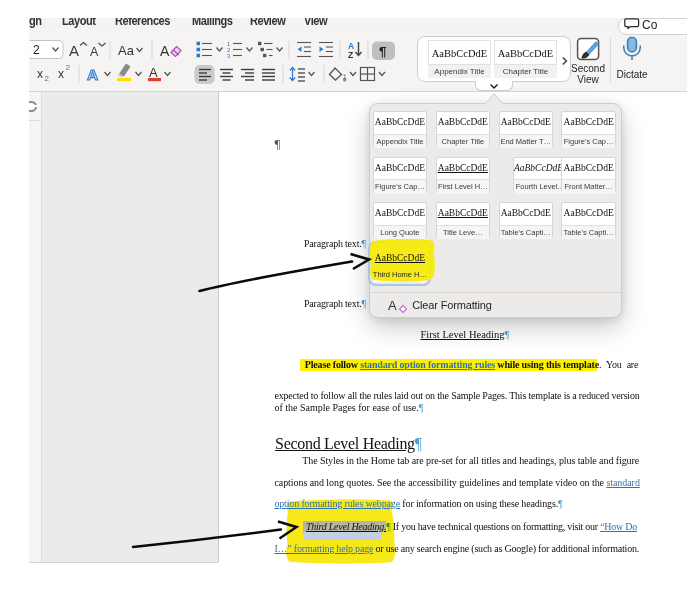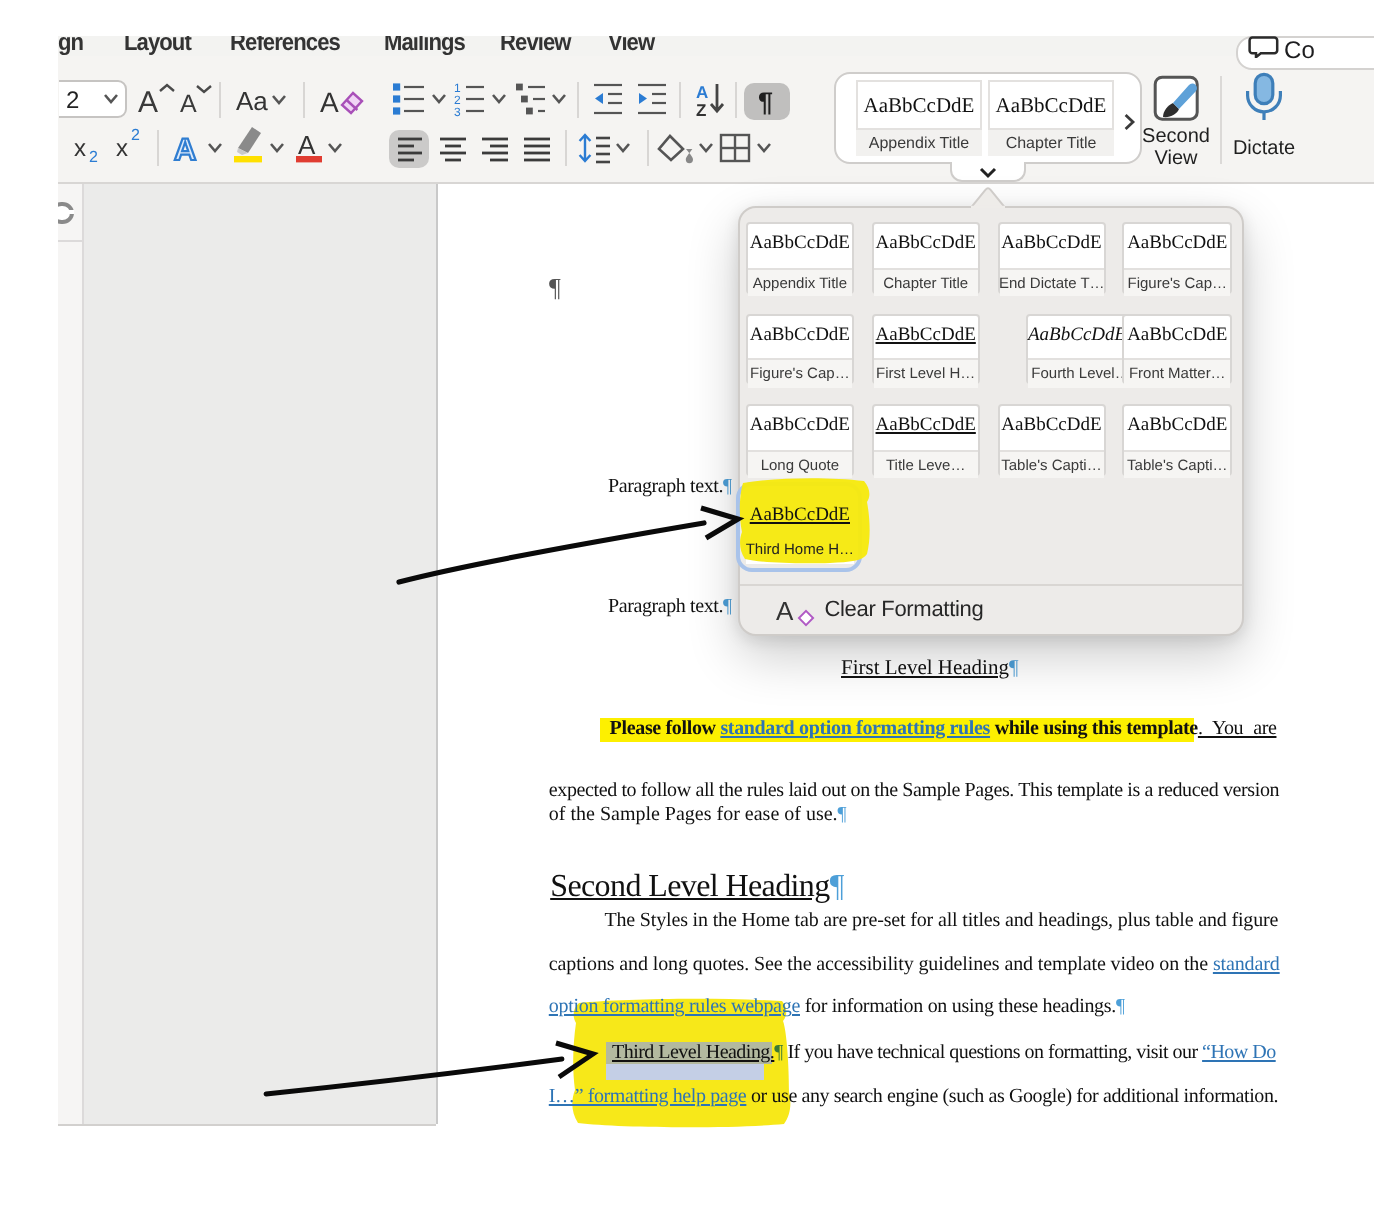--- a/index.html
+++ b/index.html
@@ -247,28 +247,28 @@
              C 6 40, 6.5 28, 8 17.5 C 6 14, 6.5 10, 9.5 7.5 Z" fill="#f7e712" opacity="0.97"></path>
   </svg>
 
   <div class="abs" style="left:303px;top:520.5px;width:82.5px;height:11.5px;background:#b3b99f;"></div>
   <div class="abs" style="left:303px;top:531.5px;width:79px;height:8px;background:#c4cfe6;"></div>
 
   <div class="abs ser" style="left:274.5px;top:136px;font-size:13px;color:#555;">¶</div>
   <div class="abs ser" style="left:304px;top:238.3px;font-size:10px;letter-spacing:-0.2px;color:#111;">Paragraph text.<span class="pil">¶</span></div>
   <div class="abs ser" style="left:304px;top:297.6px;font-size:10px;letter-spacing:-0.2px;color:#111;">Paragraph text.<span class="pil">¶</span></div>
   <div class="abs ser" style="left:420.5px;top:329.2px;font-size:10.5px;color:#111;"><span style="text-decoration:underline;text-align:right;">First Level Heading</span><span class="pil">¶</span></div>
-  <div class="abs ser" style="left:304.8px;top:358.7px;font-size:10px;letter-spacing:-0.21px;color:#111;"><b style="letter-spacing:-0.17px;">Please follow <span class="lnk">standard option formatting rules</span> while using this template</b><span style="word-spacing:2.8px;text-decoration:underline;">. You are</span></div>
+  <div class="abs ser" style="left:304.8px;top:358.7px;font-size:10px;letter-spacing:-0.21px;color:#111;"><b style="letter-spacing:-0.17px;">Please follow <span class="lnk">standard option formatting rules</span> while using this template</b><span style="word-spacing:2.8px;">. You are</span></div>
   <div class="abs ser" style="left:274.4px;top:390px;font-size:10px;letter-spacing:-0.19px;color:#111;">expected to follow all the rules laid out on the Sample Pages. This template is a reduced version</div>
   <div class="abs ser" style="left:274.4px;top:402px;font-size:10px;color:#111;">of the Sample Pages for ease of use.<span class="pil">¶</span></div>
   <div class="abs ser" style="left:275.1px;top:434.6px;font-size:16px;letter-spacing:-0.3px;color:#111;"><span style="text-decoration:underline;">Second Level Heading</span><span class="pil">¶</span></div>
   <div class="abs ser" style="left:302.2px;top:455.4px;font-size:10px;letter-spacing:-0.08px;color:#111;">The Styles in the Home tab are pre-set for all titles and headings, plus table and figure</div>
   <div class="abs ser" style="left:274.4px;top:476.9px;font-size:10px;letter-spacing:-0.06px;color:#111;">captions and long quotes. See the accessibility guidelines and template video on the <span class="lnk">standard</span></div>
   <div class="abs ser" style="left:274.4px;top:498.1px;font-size:10px;letter-spacing:-0.15px;color:#111;"><span class="lnk">option formatting rules webpage</span> for information on using these headings.<span class="pil">¶</span></div>
-  <div class="abs ser" style="left:306px;top:520.9px;font-size:10px;letter-spacing:-0.26px;color:#111;"><span style="text-decoration:underline;">Third Level Heading.</span><span style="color:#3a7a35;">¶</span> If you have technical questions on formatting, visit our <span class="lnk">“How Do</span></div>
+  <div class="abs ser" style="left:306px;top:520.9px;font-size:10px;letter-spacing:-0.26px;color:#111;"><span style="text-decoration:underline;font-style:italic;">Third Level Heading.</span><span style="color:#3a7a35;">¶</span> If you have technical questions on formatting, visit our <span class="lnk">“How Do</span></div>
   <div class="abs ser" style="left:274.4px;top:542.7px;font-size:10px;letter-spacing:-0.2px;color:#111;"><span class="lnk">I…” formatting help page</span> or use any search engine (such as Google) for additional information.</div>
 </div>
 
 <div id="panel">
 <style>
 .card{position:absolute;width:54.5px;height:35.5px;background:#fff;border:1px solid #d8d6d4;border-radius:2px;box-sizing:border-box;}
 .samp{position:absolute;left:0;top:0;width:100%;height:21.5px;text-align:center;font-family:"Liberation Serif",serif;font-size:9.5px;line-height:21.5px;color:#111;white-space:nowrap;}
 .lab{position:absolute;left:0;top:21.5px;width:100%;height:13.5px;background:#f6f5f3;border-top:1px solid #e2e0de;text-align:center;font-size:7.5px;line-height:13px;color:#3a3a3a;font-family:"Liberation Sans",sans-serif;white-space:nowrap;overflow:hidden;}
 </style>
 <div class="abs" style="left:368.6px;top:102.7px;width:253px;height:215px;background:#edebe9;border:1px solid #cfccc9;border-radius:9px;box-sizing:border-box;box-shadow:0 10px 26px rgba(0,0,0,0.20),0 2px 8px rgba(0,0,0,0.10);"></div>
@@ -280,21 +280,21 @@
 <div class="card" style="left:372.7px;top:111.3px;">
       <div class="samp">AaBbCcDdE</div>
       <div class="lab">Appendix Title</div>
     </div>
 <div class="card" style="left:435.6px;top:111.3px;">
       <div class="samp">AaBbCcDdE</div>
       <div class="lab">Chapter Title</div>
     </div>
 <div class="card" style="left:498.5px;top:111.3px;">
       <div class="samp">AaBbCcDdE</div>
-      <div class="lab">End Dictate T…</div>
+      <div class="lab">End Matter T…</div>
     </div>
 <div class="card" style="left:561.4px;top:111.3px;">
       <div class="samp">AaBbCcDdE</div>
       <div class="lab">Figure's Cap…</div>
     </div>
 
 <div class="card" style="left:372.7px;top:156.8px;">
       <div class="samp">AaBbCcDdE</div>
       <div class="lab">Figure's Cap…</div>
     </div>

